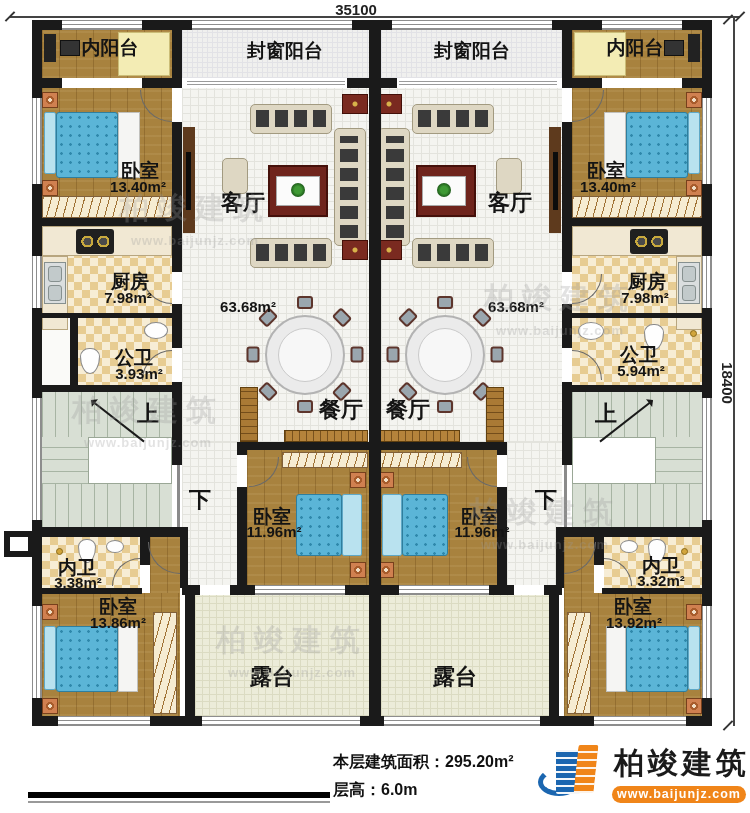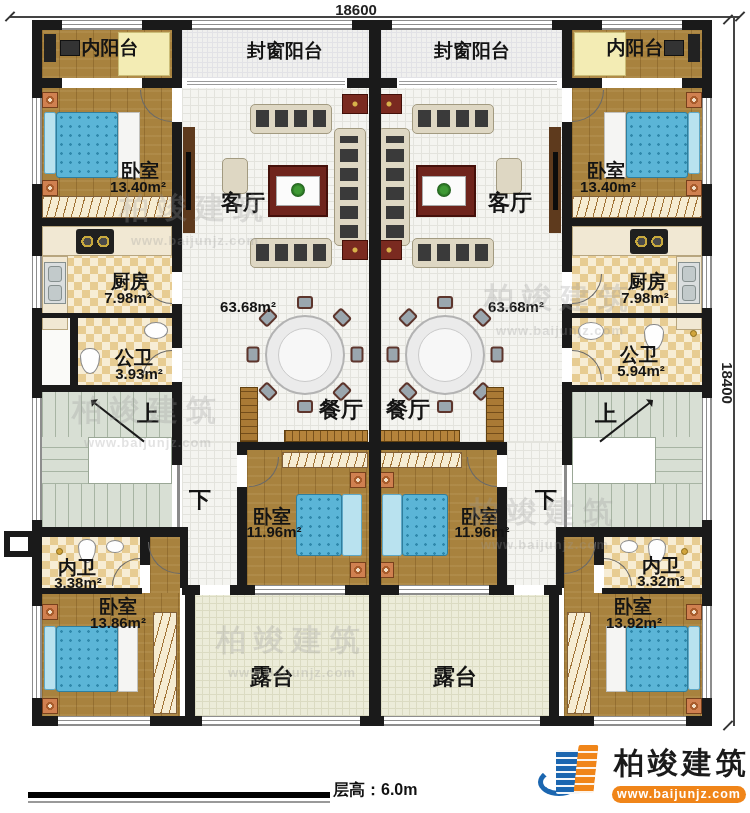--- a/index.html
+++ b/index.html
@@ -391,29 +391,30 @@
       <b class="url">www.baijunjz.com</b>
     </div>
   <div class="wm" style="left:292px;top:650px">
       <b class="cn">柏竣建筑</b>
       <b class="url">www.baijunjz.com</b>
     </div>
 
   <i class="dimline" style="left:10px;top:16px;width:730px;height:1.5px"></i>
   <i class="tick" style="left:9px;top:10px"></i>
   <i class="tick" style="left:739px;top:10px"></i>
-  <b class="dim" style="left:356px;top:9px">18600</b>
+  <b class="dim" style="left:356px;top:9px">35100</b>
   <i class="dimline" style="left:733px;top:16px;width:1.5px;height:710px"></i>
   <i class="tick" style="left:727px;top:13px"></i>
   <i class="tick" style="left:727px;top:719px"></i>
   <b class="dim rot" style="left:727px;top:383px">18400</b>
 
   <div class="p" style="left:0;top:740px;width:750px;height:73px;background:#fff">
     <i class="p" style="left:28px;top:52px;width:302px;height:6px;background:#000"></i>
     <i class="p" style="left:28px;top:61px;width:302px;height:2px;background:#999"></i>
+    <b class="tb-info" style="left:333px;top:14px">本层建筑面积：295.20m²</b>
     <b class="tb-info" style="left:333px;top:42px">层高：6.0m</b>
     <i class="p lg-swoosh" style="left:538px;top:28px;width:42px;height:28px"></i>
     <i class="p lg-blue" style="left:556px;top:10px;width:24px;height:44px"></i>
     <i class="p lg-orange" style="left:576px;top:5px;width:20px;height:48px"></i>
     <b class="logo-cn" style="left:614px;top:8px">柏竣建筑</b>
     <b class="logo-bar" style="left:612px;top:46px;width:134px;height:17px;line-height:17px">www.baijunjz.com</b>
   </div>
 
 </div>
 

